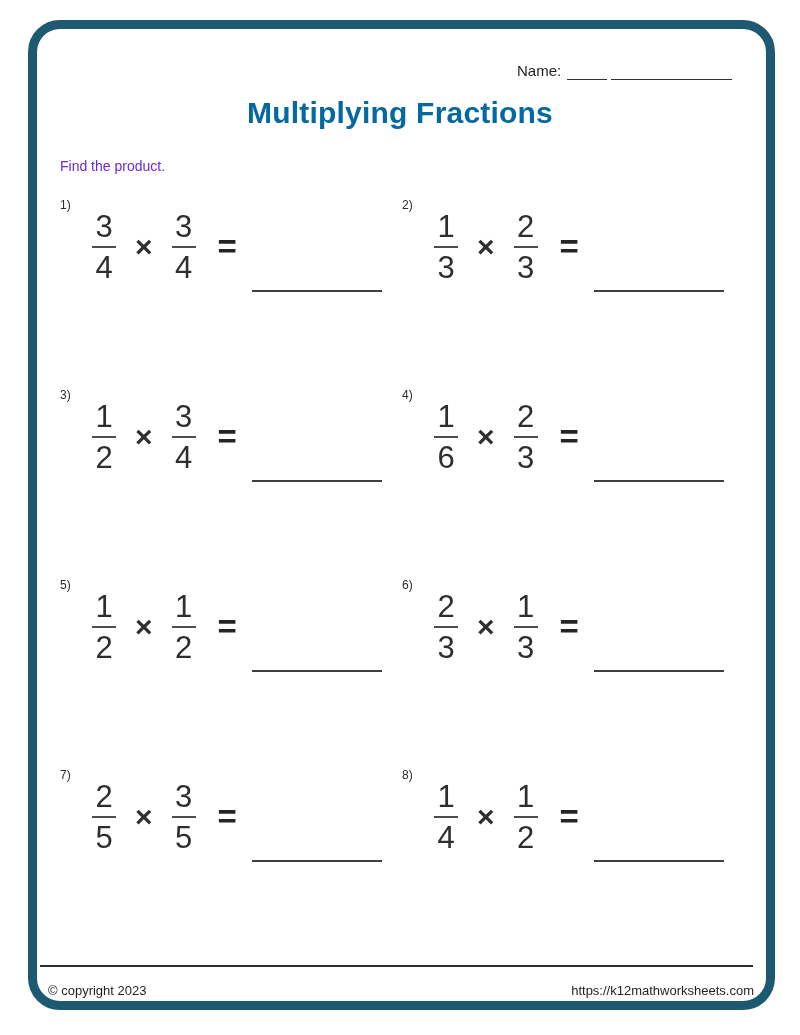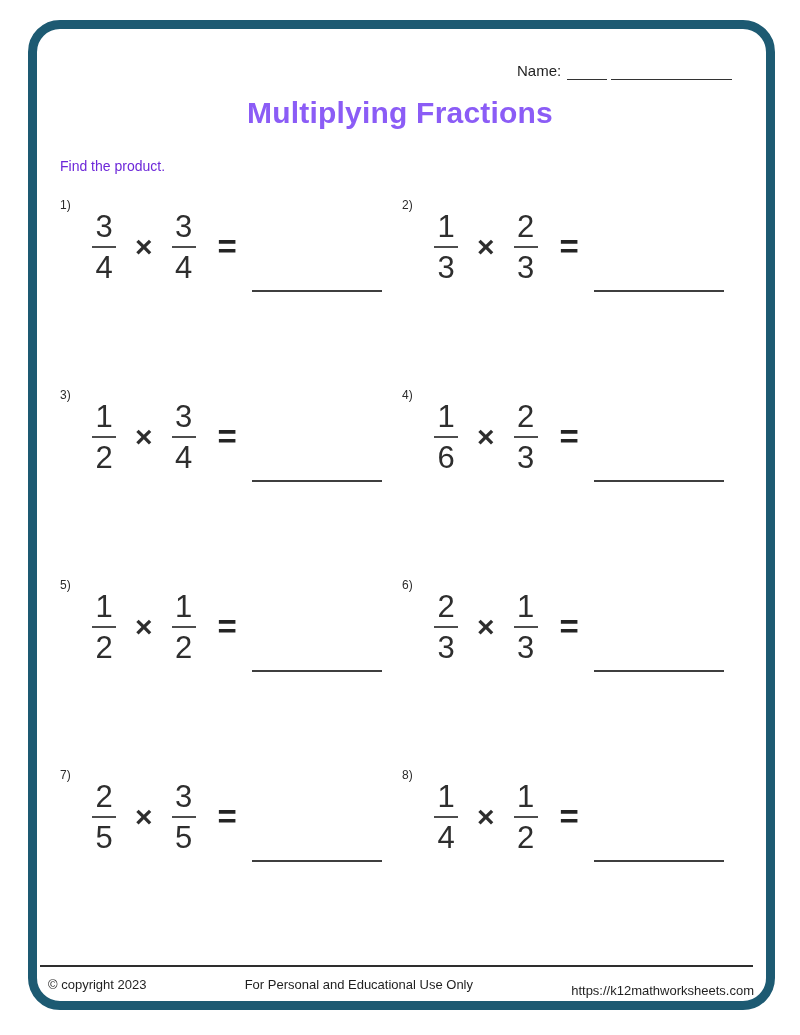--- a/index.html
+++ b/index.html
@@ -33,21 +33,21 @@
     border-bottom: 1.5px solid #333;
   }
   .seg1 { width: 40px; margin-right: 4px; }
   .seg2 { width: 121px; }
   
   .title {
     position: absolute;
     left: 0; top: 96px; width: 800px;
     text-align: center;
     font-size: 30px; font-weight: 700;
-    color: #8b5cf6;
+    color: #0369a1;
     letter-spacing: 0.2px;
   }
   .instruction {
     position: absolute;
     left: 60px; top: 158px;
     font-size: 14px; color: #6d28d9;
   }
   
   .problems {
     position: absolute;
@@ -108,21 +108,21 @@
     left: 40px; top: 965px;
     width: 713px;
     border-top: 2px solid #2e2e2e;
   }
   .footer {
     position: absolute;
     left: 48px; top: 971px;
     width: 706px;
     display: flex;
     justify-content: space-between;
-    align-items: center;
+    align-items: flex-end;
     font-size: 13px;
     color: #1f1f1f;
   }
   .footer .url { color: #1f1f1f; text-decoration: none; margin-top: 12px; }
 </style>
 </head>
 <body>
 
 <div class="page-border"></div>
 
@@ -286,15 +286,14 @@
       </div>
       <span class="eq">=</span>
       <span class="blank"></span>
     </div>
   </div>
 </div>
 
 <div class="footer-line"></div>
 <div class="footer">
   <span>© copyright 2023</span>
-  <span>For Personal and Educational Use Only</span>
   <span class="url">https://k12mathworksheets.com</span>
 </div>
 
 </body></html>

